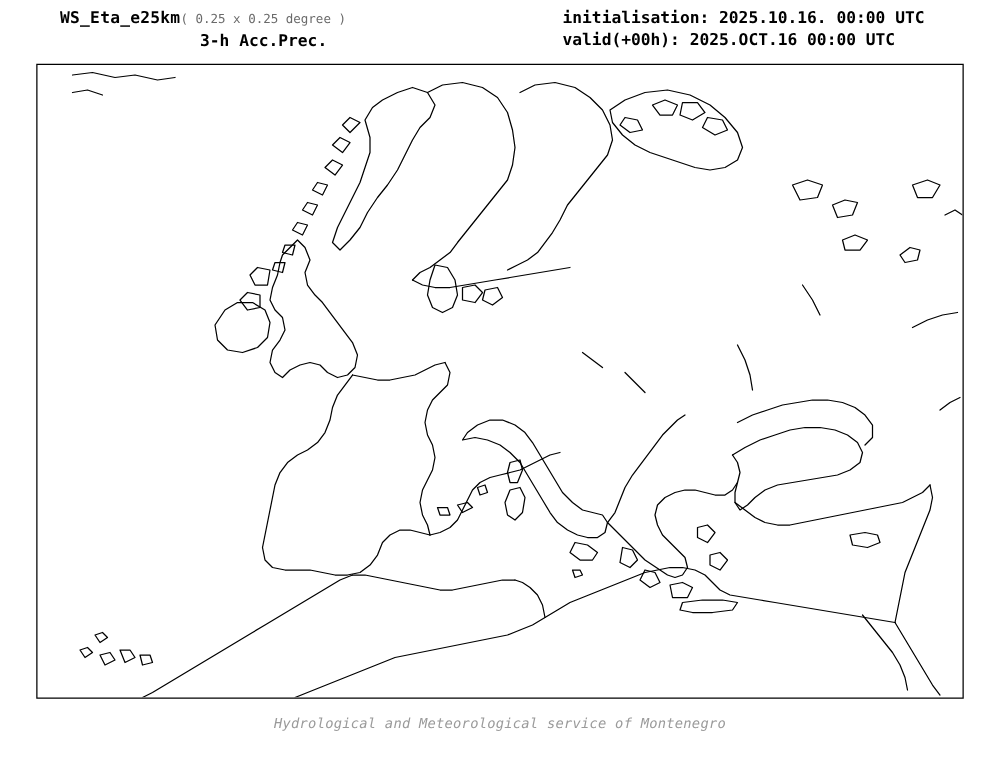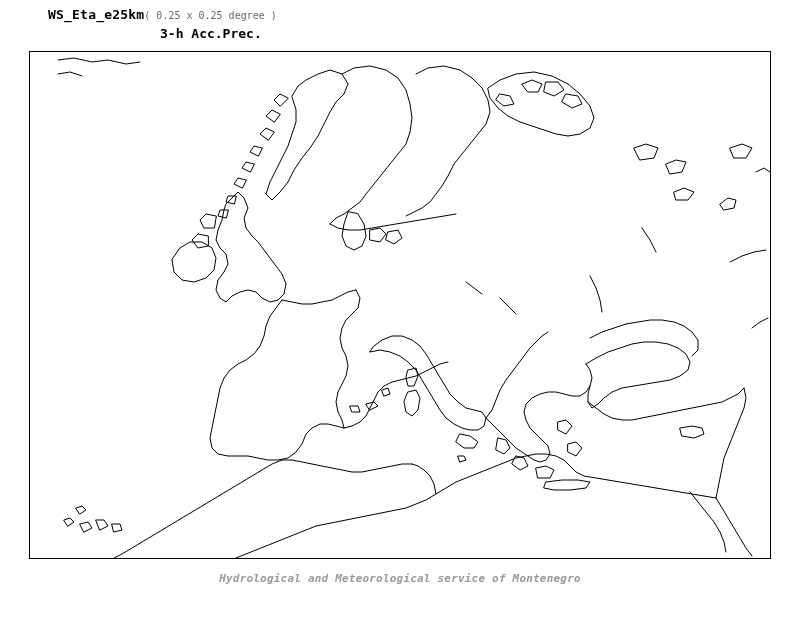--- a/index.html
+++ b/index.html
@@ -91,37 +91,41 @@
 
   
   .footer {
     position: absolute;
     left: 0;
     top: 572px;
     width: 800px;
     text-align: center;
     font-size: 11px;
     font-style: italic;
-    font-weight: bold;
+    font-weight: normal;
     color: #9a9a9a;
     letter-spacing: 0.2px;
   }
 </style>
 </head>
 <body>
 
 <div id="page">
 
   <div class="hdr-left">
     <div class="model-line">
       <span>WS_Eta_e25km</span><span class="model-res">( 0.25 x 0.25 degree )</span>
     </div>
     <div class="param-line">3-h Acc.Prec.</div>
   </div>
 
+  <div class="hdr-right">
+    <div class="init-line">initialisation: 2025.10.16.  00:00 UTC</div>
+    <div class="valid-line">valid(+00h): 2025.OCT.16 00:00 UTC</div>
+  </div>
 
   <div id="map-frame">
     <svg id="map-svg" viewBox="0 0 740 506" preserveAspectRatio="none">
       <g id="coast">
 
         <path d="M28,8 L44,6 L62,10 L78,8 L96,12 L110,10"></path>
         <path d="M28,22 L40,20 L52,24"></path>
 
         <path d="M262,44 L268,34 L276,28 L288,22 L300,18 L312,22 L318,32 L314,42
                  L306,50 L300,60 L294,72 L288,84 L280,96 L272,106 L264,118

